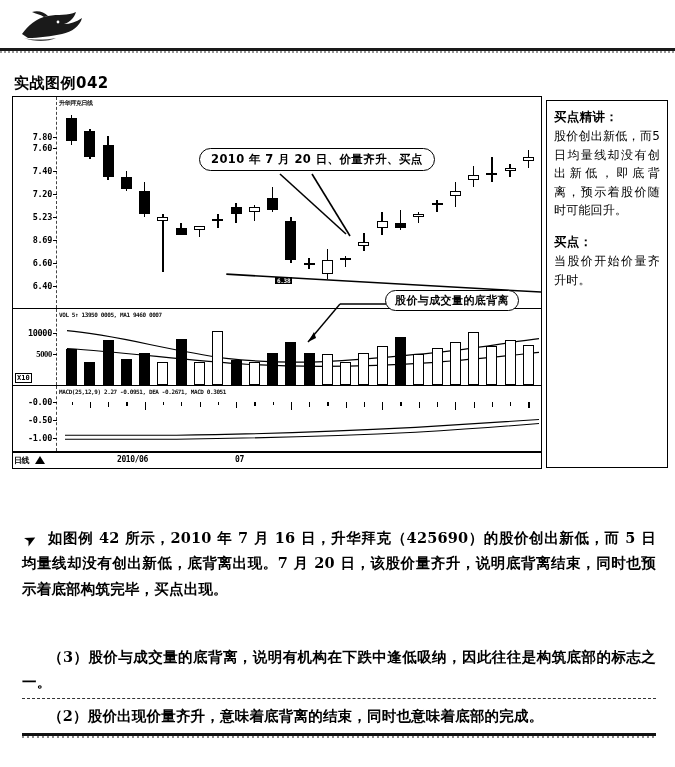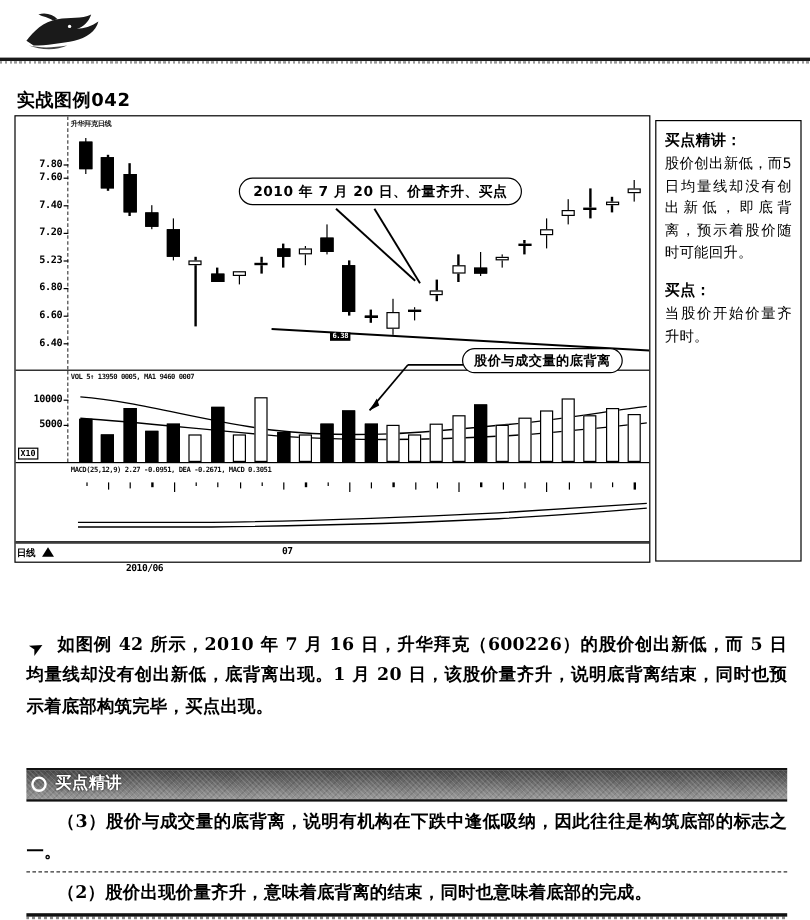--- a/index.html
+++ b/index.html
@@ -197,21 +197,21 @@
 
   <div class="chart">
 
     <div class="pane pane-price">
       <div class="axis-col" id="price-axis">
           <div class="ytick" style="top: 40px;">7.80</div>
           <div class="ytick" style="top: 50.5px;">7.60</div>
           <div class="ytick" style="top: 73.5px;">7.40</div>
           <div class="ytick" style="top: 96.5px;">7.20</div>
           <div class="ytick" style="top: 119.5px;">5.23</div>
-          <div class="ytick" style="top: 142.5px;">6.80</div>
+          <div class="ytick" style="top: 142.5px;">8.69</div>
           <div class="ytick" style="top: 165.5px;">6.60</div>
           <div class="ytick" style="top: 188.5px;">6.40</div>
         </div>
       <div class="chart-head">升华拜克日线</div>
       <div class="plot" id="price-plot">
         <svg class="overlay" viewBox="0 0 486 212" preserveAspectRatio="none">
           <line x1="170" y1="178" x2="486" y2="196" stroke="#000" stroke-width="1.6"></line>
         </svg>
         <div class="price-tag" style="left:218px;top:180px;">6.38</div>
       <div class="candle" style="left: 9.13534px; width: 10.9624px; top: 0px; height: 212px;">
@@ -318,21 +318,21 @@
             <div class="wick" style="top: 52.8px; height: 18.4px;"></div>
             <div class="body hollow" style="top: 59.7px; height: 4.6px;"></div>
           </div>
         </div>
     </div>
 
     <div class="pane pane-vol">
       <div class="axis-col" id="vol-axis">
         <div class="scale-tag">X10</div>
       <div class="ytick" style="top: 24px;">10000</div>
-          <div class="ytick" style="top: 45px;">5000</div>
+          <div class="ytick" style="top: 45px; font-family: Liberation Serif, serif;">5000</div>
         </div>
       <div class="chart-head">VOL 5↑ 13950 0005, MA1 9460 0007</div>
       <div class="plot" id="vol-plot">
         <svg class="overlay" viewBox="0 0 486 77" preserveAspectRatio="none">
           <path d="M10 22 C60 26 110 42 170 50 C240 58 300 52 360 46 C410 42 450 34 484 30" fill="none" stroke="#000" stroke-width="1.2"></path>
           <path d="M10 40 C70 44 130 52 190 56 C260 60 320 58 380 54 C420 51 455 47 484 44" fill="none" stroke="#000" stroke-width="1.2"></path>
         </svg>
       <div class="vbar solid" style="left: 9.13534px; width: 10.9624px; height: 35.5733px;"></div>
           <div class="vbar solid" style="left: 27.406px; width: 10.9624px; height: 23.2px;"></div>
           <div class="vbar solid" style="left: 45.6767px; width: 10.9624px; height: 44.8533px;"></div>
@@ -356,20 +356,25 @@
           <div class="vbar hollow" style="left: 374.549px; width: 10.9624px; height: 37.12px;"></div>
           <div class="vbar hollow" style="left: 392.82px; width: 10.9624px; height: 42.5333px;"></div>
           <div class="vbar hollow" style="left: 411.09px; width: 10.9624px; height: 52.5867px;"></div>
           <div class="vbar hollow" style="left: 429.361px; width: 10.9624px; height: 38.6667px;"></div>
           <div class="vbar hollow" style="left: 447.632px; width: 10.9624px; height: 44.8533px;"></div>
           <div class="vbar hollow" style="left: 465.902px; width: 10.9624px; height: 40.2133px;"></div>
         </div>
     </div>
 
     <div class="pane pane-macd">
+      <div class="axis-col" id="macd-axis">
+          <div class="ytick" style="top: 16px;">-0.00</div>
+          <div class="ytick" style="top: 34px;">-0.50</div>
+          <div class="ytick" style="top: 52px;">-1.00</div>
+        </div>
       <div class="chart-head">MACD(25,12,9) 2.27 -0.0951, DEA -0.2671, MACD 0.3051</div>
       <div class="plot" id="macd-plot">
         <svg class="overlay" viewBox="0 0 486 66" preserveAspectRatio="none">
           <path d="M8 50 L120 50 C200 49 280 46 360 42 C410 39 450 36 484 34" fill="none" stroke="#000" stroke-width="1.1"></path>
           <path d="M8 54 L120 54 C200 53 280 51 360 47 C410 44 450 41 484 38" fill="none" stroke="#000" stroke-width="1.1"></path>
         </svg>
       <div class="mbar" style="left: 14.6165px; top: 16px; height: 2.5px;"></div>
           <div class="mbar" style="left: 32.8872px; top: 16px; height: 6.25px;"></div>
           <div class="mbar" style="left: 51.1579px; top: 16px; height: 5px;"></div>
           <div class="mbar" style="left: 69.4286px; top: 16px; height: 3.75px;"></div>
@@ -395,21 +400,21 @@
           <div class="mbar" style="left: 434.842px; top: 16px; height: 5px;"></div>
           <div class="mbar" style="left: 453.113px; top: 16px; height: 3.75px;"></div>
           <div class="mbar" style="left: 471.383px; top: 16px; height: 6.25px;"></div>
         </div>
     </div>
 
     <div class="pane pane-time">
       <div class="time-axis" id="time-axis">
         <div class="time-lbl" style="left:1px;">日线</div>
         <div class="tri"></div>
-      <div class="time-lbl" style="left: 92px; margin-top: 14px;">2010/06</div>
+      <div class="time-lbl" style="left: 104px;">2010/06</div>
           <div class="time-lbl" style="left: 222px;">07</div>
         </div>
     </div>
   </div>
 
   <div class="callout callout-1">2010 年 7 月 20 日、价量齐升、买点</div>
   <svg class="leader" style="left:268px;top:172px;width:120px;height:70px;" viewBox="0 0 120 70">
     <line x1="12" y1="2" x2="78" y2="62" stroke="#000" stroke-width="1.6"></line>
     <line x1="44" y1="2" x2="82" y2="64" stroke="#000" stroke-width="1.6"></line>
   </svg>
@@ -425,28 +430,23 @@
     <div class="ib-title">买点精讲：</div>
     <div class="ib-body">股价创出新低，而5日均量线却没有创出新低，即底背离，预示着股价随时可能回升。</div>
     <div class="ib-gap"></div>
     <div class="ib-title">买点：</div>
     <div class="ib-body">当股价开始价量齐升时。</div>
   </div>
 
 
   <div class="para-wrap">
     <div class="arrow-glyph">➤</div>
-    <div class="para">如图例 42 所示，2010 年 7 月 16 日，升华拜克（600226）的股价创出新低，而 5 日均量线却没有创出新低，底背离出现。1 月 20 日，该股价量齐升，说明底背离结束，同时也预示着底部构筑完毕，买点出现。</div>
+    <div class="para">如图例 42 所示，2010 年 7 月 16 日，升华拜克（425690）的股价创出新低，而 5 日均量线却没有创出新低，底背离出现。7 月 20 日，该股价量齐升，说明底背离结束，同时也预示着底部构筑完毕，买点出现。</div>
   </div>
 
   <div class="section">
-    <div class="sec-head">
-      <div class="sec-head-noise"></div>
-      <div class="sec-bullet"></div>
-      <div class="sec-head-txt">买点精讲</div>
-    </div>
     <div class="sec-item">（3）股价与成交量的底背离，说明有机构在下跌中逢低吸纳，因此往往是构筑底部的标志之一。</div>
     <div class="dash-rule"></div>
     <div class="sec-item">（2）股价出现价量齐升，意味着底背离的结束，同时也意味着底部的完成。</div>
     <div class="sec-foot"></div>
   </div>
 
 </div>
 
 </body></html>

